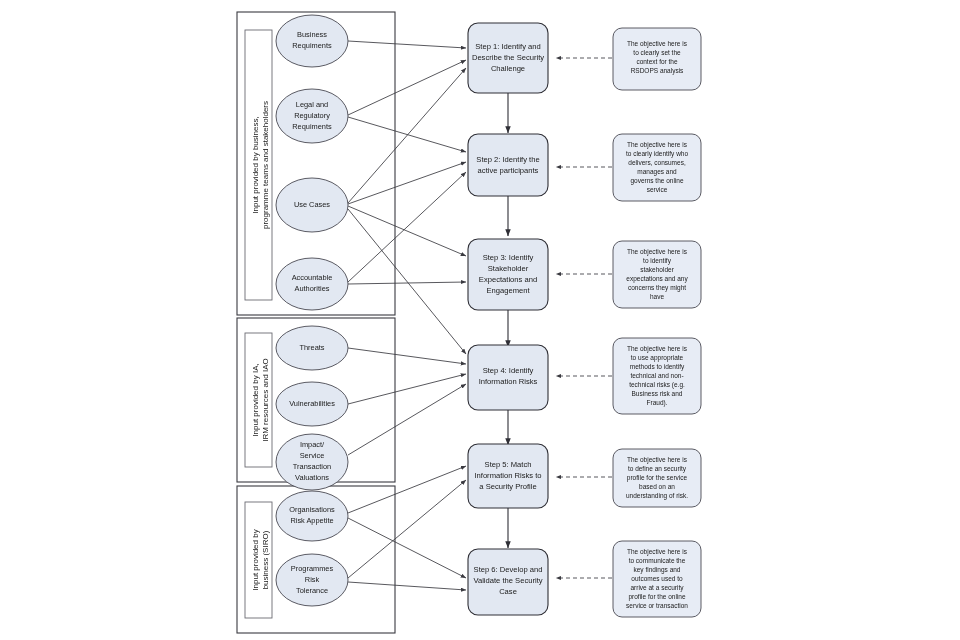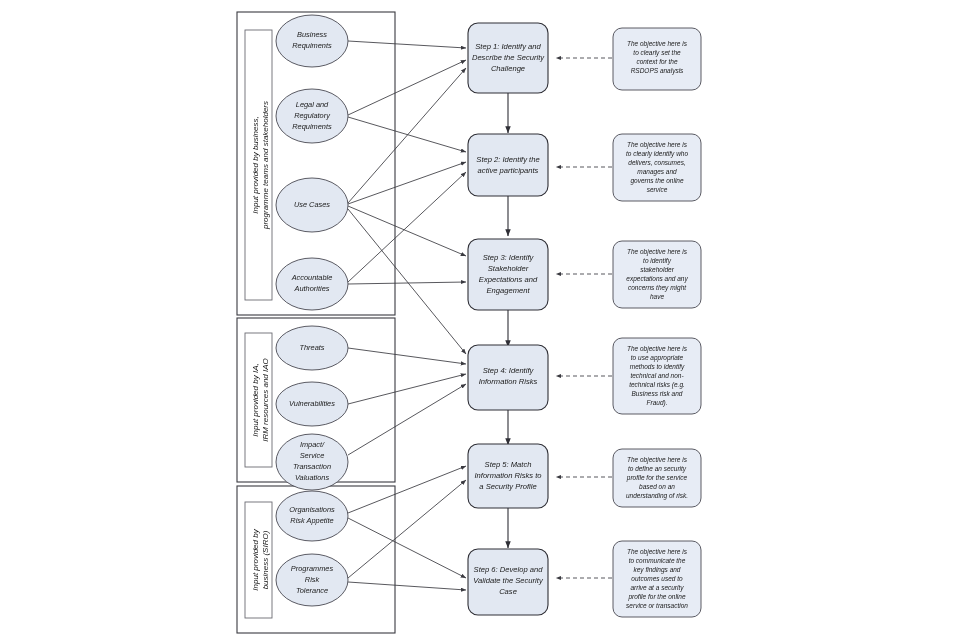--- a/index.html
+++ b/index.html
@@ -11,21 +11,20 @@
     width: 960px;
     height: 640px;
     overflow: hidden;
     font-family: "Liberation Sans", sans-serif;
   }
   #diagram-root {
     position: relative;
     width: 960px;
     height: 640px;
     background: #ffffff;
-    font-style: italic;
   }
   svg#flow {
     display: block;
     width: 960px;
     height: 640px;
   }
   .node-text {
     font-family: "Liberation Sans", sans-serif;
     fill: #1a1a1a;
     text-anchor: middle;

